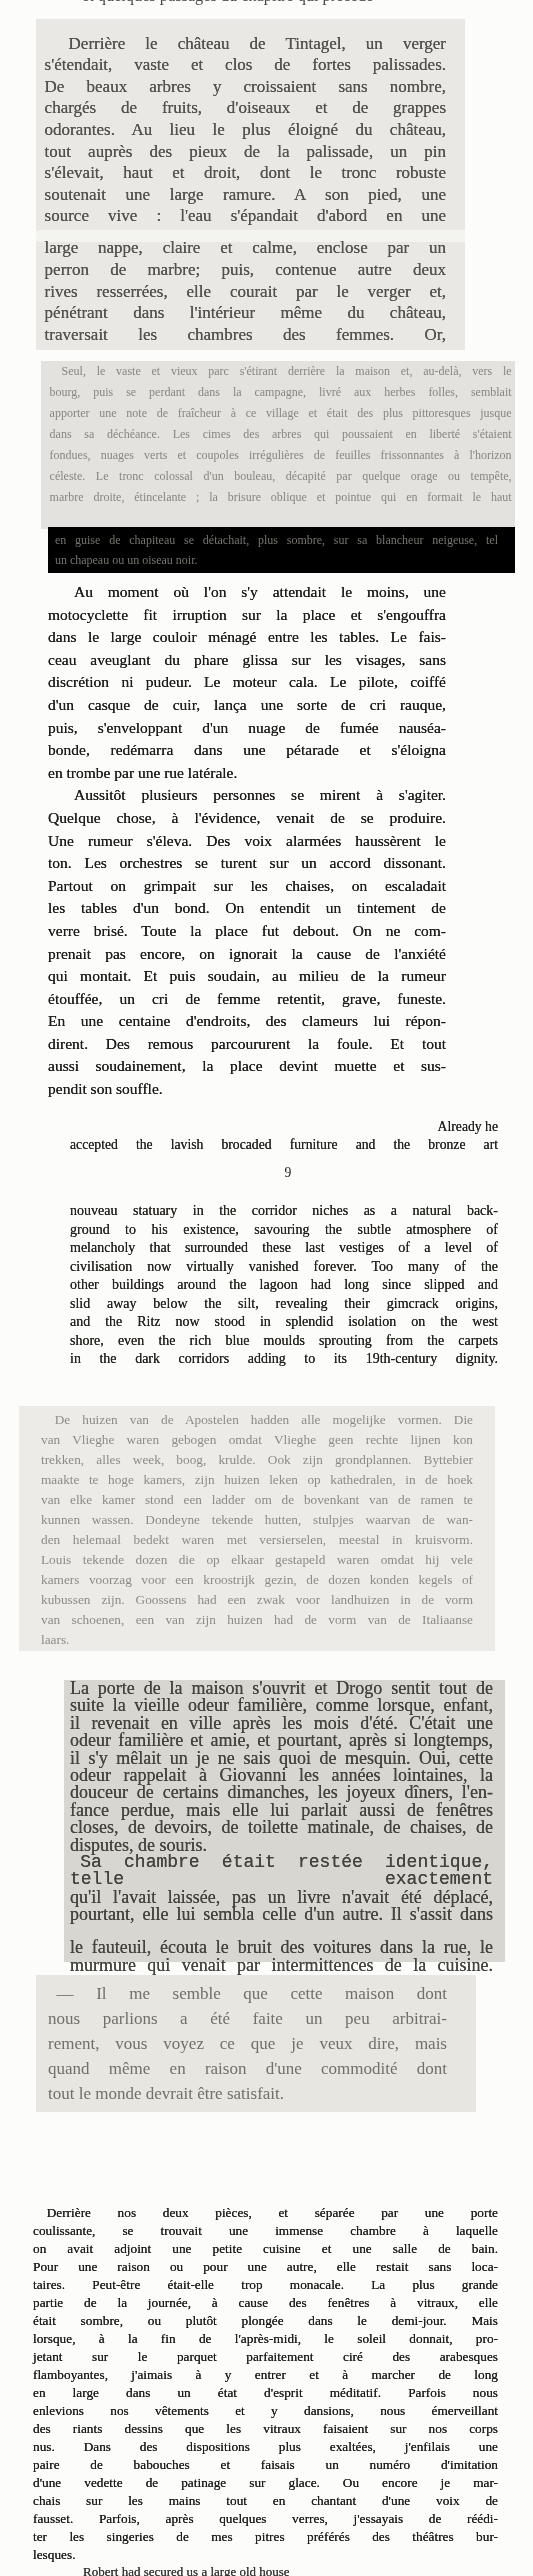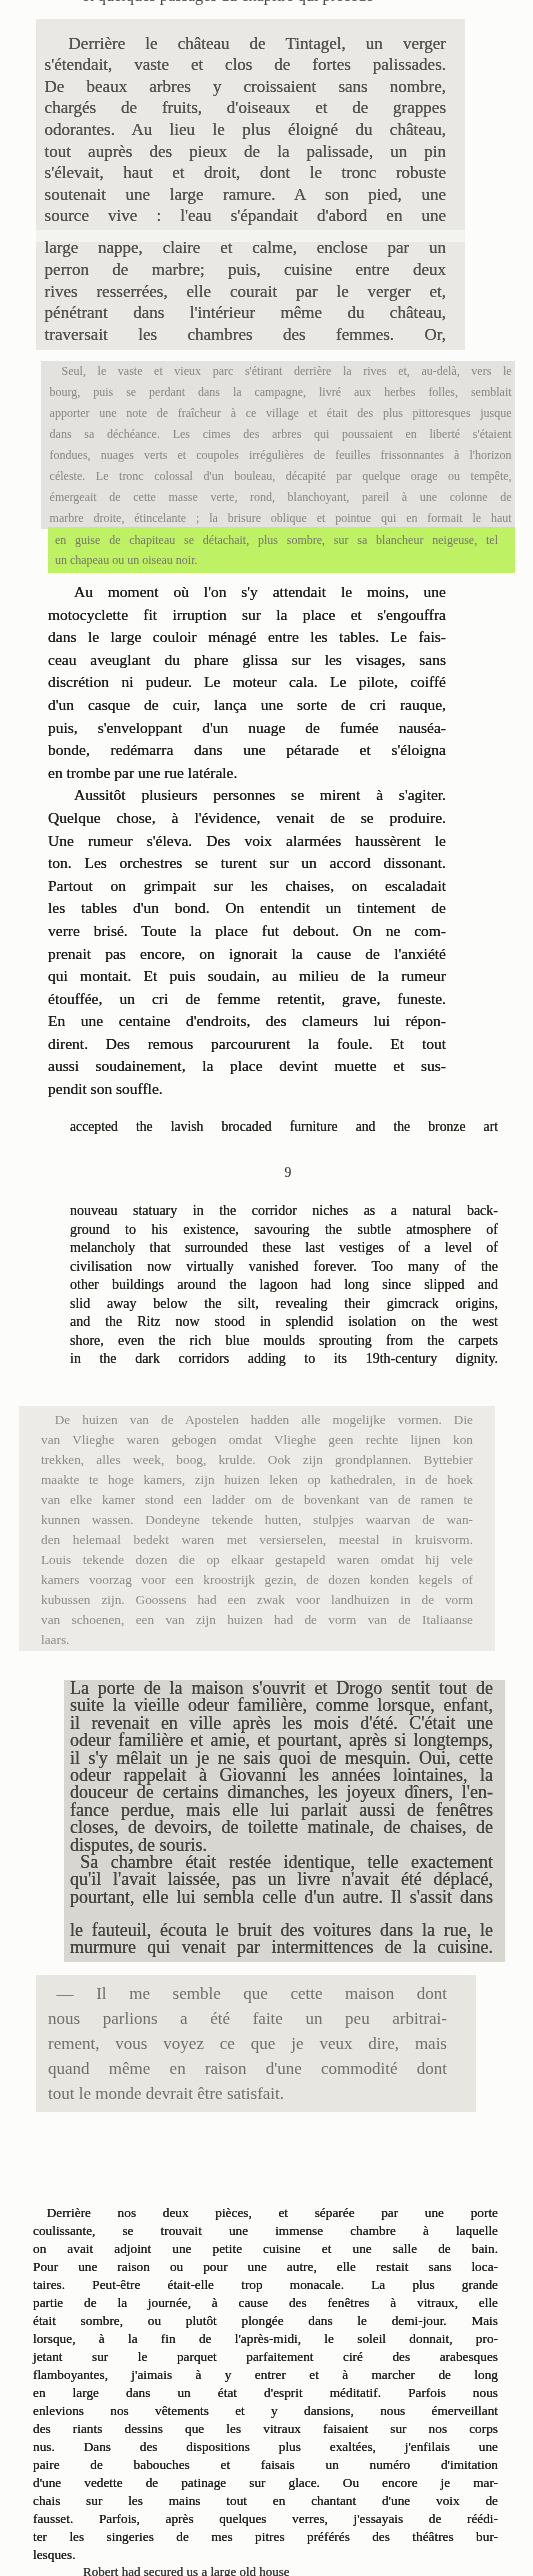--- a/index.html
+++ b/index.html
@@ -28,36 +28,35 @@
       <div class="line" style="text-indent: 24px;">Derrière le château de Tintagel, un verger</div>
       <div class="line">s'étendait, vaste et clos de fortes palissades.</div>
       <div class="line">De beaux arbres y croissaient sans nombre,</div>
       <div class="line">chargés de fruits, d'oiseaux et de grappes</div>
       <div class="line">odorantes. Au lieu le plus éloigné du château,</div>
       <div class="line">tout auprès des pieux de la palissade, un pin</div>
       <div class="line">s'élevait, haut et droit, dont le tronc robuste</div>
       <div class="line">soutenait une large ramure. A son pied, une</div>
       <div class="line">source vive : l'eau s'épandait d'abord en une</div>
       <div class="line" style="margin-top: 10.3px;">large nappe, claire et calme, enclose par un</div>
-      <div class="line">perron de marbre; puis, cuisine entre deux</div>
+      <div class="line">perron de marbre; puis, contenue autre deux</div>
       <div class="line">rives resserrées, elle courait par le verger et,</div>
       <div class="line">pénétrant dans l'intérieur même du château,</div>
       <div class="line">traversait les chambres des femmes. Or,</div>
     </div>
     <div class="tblock" style="left: 41px; top: 361px; width: 474px; height: 168px; font-size: 12px; line-height: 21px; padding: 0px 3.4px 0px 8.6px; background: rgb(227, 226, 222); color: rgb(136, 134, 127);">
-      <div class="line" style="text-indent: 12px;">Seul, le vaste et vieux parc s'étirant derrière la rives et, au-delà, vers le</div>
+      <div class="line" style="text-indent: 12px;">Seul, le vaste et vieux parc s'étirant derrière la maison et, au-delà, vers le</div>
       <div class="line">bourg, puis se perdant dans la campagne, livré aux herbes folles, semblait</div>
       <div class="line">apporter une note de fraîcheur à ce village et était des plus pittoresques jusque</div>
       <div class="line">dans sa déchéance. Les cimes des arbres qui poussaient en liberté s'étaient</div>
       <div class="line">fondues, nuages verts et coupoles irrégulières de feuilles frissonnantes à l'horizon</div>
       <div class="line">céleste. Le tronc colossal d'un bouleau, décapité par quelque orage ou tempête,</div>
-      <div class="line">émergeait de cette masse verte, rond, blanchoyant, pareil à une colonne de</div>
       <div class="line">marbre droite, étincelante ; la brisure oblique et pointue qui en formait le haut</div>
     </div>
-    <div class="tblock" style="left: 48px; top: 527px; width: 467px; height: 46px; font-size: 12px; line-height: 20.6px; padding: 2.6px 17px 0px 6.9px; background: #bef264; color: rgb(119, 117, 110);">
+    <div class="tblock" style="left: 48px; top: 527px; width: 467px; height: 46px; font-size: 12px; line-height: 20.6px; padding: 2.6px 17px 0px 6.9px; background: #000000; color: rgb(119, 117, 110);">
       <div class="line">en guise de chapiteau se détachait, plus sombre, sur sa blancheur neigeuse, tel</div>
       <div class="line end">un chapeau ou un oiseau noir.</div>
     </div>
     <div class="tblock heavy" style="left: 48px; top: 581px; width: 398px; font-size: 15.5px; line-height: 22.6px; padding: 0px; color: rgb(31, 29, 27);">
       <div class="line" style="text-indent: 26px;">Au moment où l'on s'y attendait le moins, une</div>
       <div class="line">motocyclette fit irruption sur la place et s'engouffra</div>
       <div class="line">dans le large couloir ménagé entre les tables. Le fais-</div>
       <div class="line">ceau aveuglant du phare glissa sur les visages, sans</div>
       <div class="line">discrétion ni pudeur. Le moteur cala. Le pilote, coiffé</div>
       <div class="line">d'un casque de cuir, lança une sorte de cri rauque,</div>
@@ -73,20 +72,21 @@
       <div class="line">verre brisé. Toute la place fut debout. On ne com-</div>
       <div class="line">prenait pas encore, on ignorait la cause de l'anxiété</div>
       <div class="line">qui montait. Et puis soudain, au milieu de la rumeur</div>
       <div class="line">étouffée, un cri de femme retentit, grave, funeste.</div>
       <div class="line">En une centaine d'endroits, des clameurs lui répon-</div>
       <div class="line">dirent. Des remous parcoururent la foule. Et tout</div>
       <div class="line">aussi soudainement, la place devint muette et sus-</div>
       <div class="line end">pendit son souffle.</div>
     </div>
     <div class="tblock heavy" style="left: 70px; top: 1118px; width: 428px; font-size: 13.7px; line-height: 18px; padding: 0px; color: rgb(38, 36, 31);">
+      <div class="line right">Already he</div>
       <div class="line">accepted the lavish brocaded furniture and the bronze art</div>
     </div>
     <div class="tblock" style="left: 52px; top: 1164px; width: 472px; font-size: 13.7px; line-height: 17px; padding: 0px; color: rgb(38, 36, 31);">
       <div class="line center">9</div>
     </div>
     <div class="tblock heavy" style="left: 70px; top: 1202px; width: 428px; font-size: 14px; line-height: 18.5px; padding: 0px; color: rgb(38, 36, 31);">
       <div class="line">nouveau statuary in the corridor niches as a natural back-</div>
       <div class="line">ground to his existence, savouring the subtle atmosphere of</div>
       <div class="line">melancholy that surrounded these last vestiges of a level of</div>
       <div class="line">civilisation now virtually vanished forever. Too many of the</div>
@@ -114,21 +114,21 @@
       <div class="line">La porte de la maison s'ouvrit et Drogo sentit tout de</div>
       <div class="line">suite la vieille odeur familière, comme lorsque, enfant,</div>
       <div class="line">il revenait en ville après les mois d'été. C'était une</div>
       <div class="line">odeur familière et amie, et pourtant, après si longtemps,</div>
       <div class="line">il s'y mêlait un je ne sais quoi de mesquin. Oui, cette</div>
       <div class="line">odeur rappelait à Giovanni les années lointaines, la</div>
       <div class="line">douceur de certains dimanches, les joyeux dîners, l'en-</div>
       <div class="line">fance perdue, mais elle lui parlait aussi de fenêtres</div>
       <div class="line">closes, de devoirs, de toilette matinale, de chaises, de</div>
       <div class="line end">disputes, de souris.</div>
-      <div class="line" style="text-indent: 10.3px;">Sa chambre était restée identique, telle exactement</div>
+      <div class="line" style="text-indent: 10.3px; font-family: Liberation Mono, monospace;">Sa chambre était restée identique, telle exactement</div>
       <div class="line">qu'il l'avait laissée, pas un livre n'avait été déplacé,</div>
       <div class="line">pourtant, elle lui sembla celle d'un autre. Il s'assit dans</div>
       <div class="line" style="margin-top: 15.5px;">le fauteuil, écouta le bruit des voitures dans la rue, le</div>
       <div class="line">murmure qui venait par intermittences de la cuisine.</div>
     </div>
     <div class="tblock" style="left: 36px; top: 1975px; width: 440px; height: 137px; font-size: 17px; line-height: 25px; padding: 6px 29px 0px 12px; background: rgb(232, 230, 224); color: rgb(113, 111, 104);">
       <div class="line" style="text-indent: 8.6px;">— Il me semble que cette maison dont</div>
       <div class="line">nous parlions a été faite un peu arbitrai-</div>
       <div class="line">rement, vous voyez ce que je veux dire, mais</div>
       <div class="line">quand même en raison d'une commodité dont</div>

